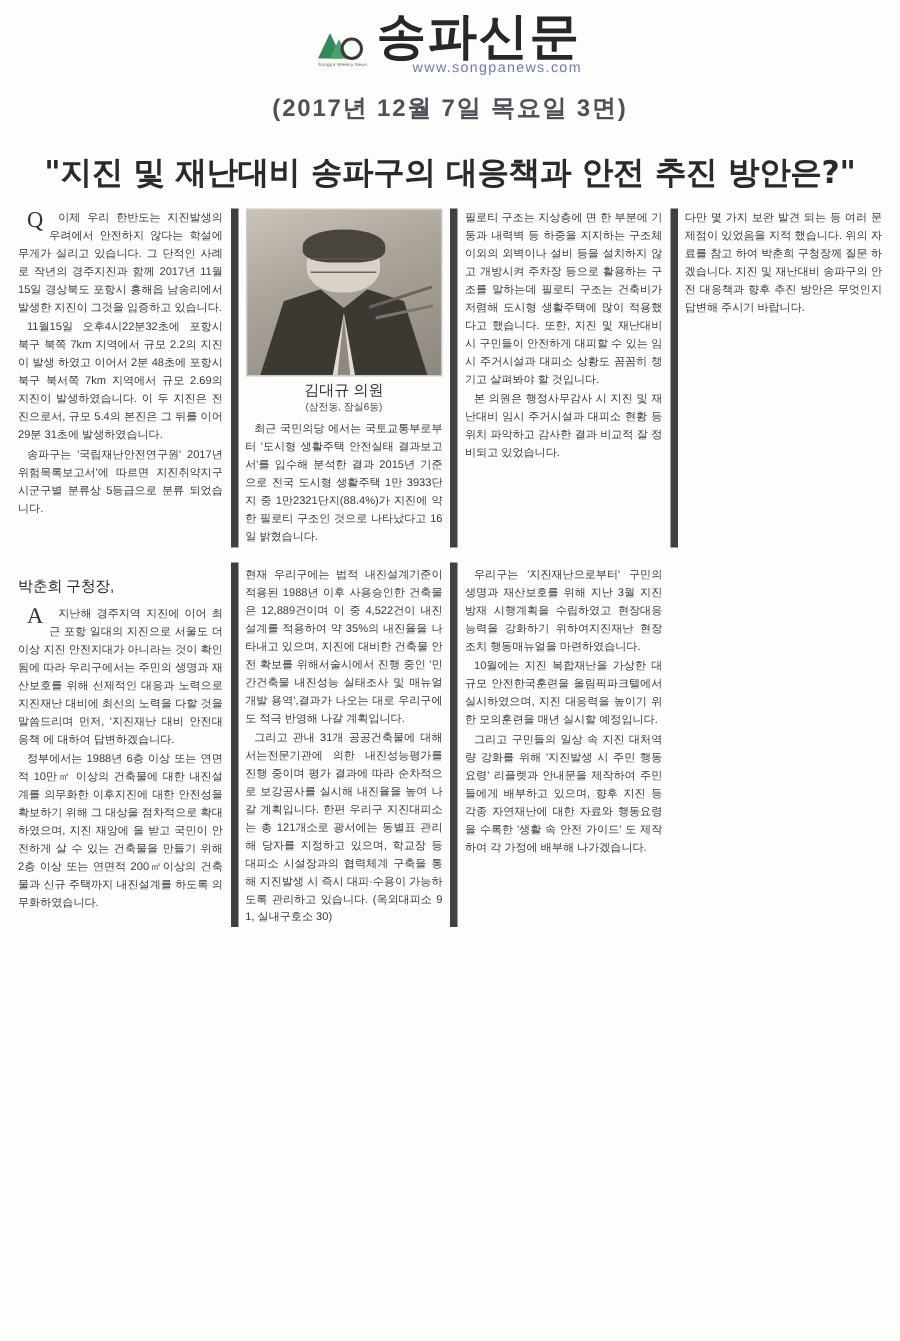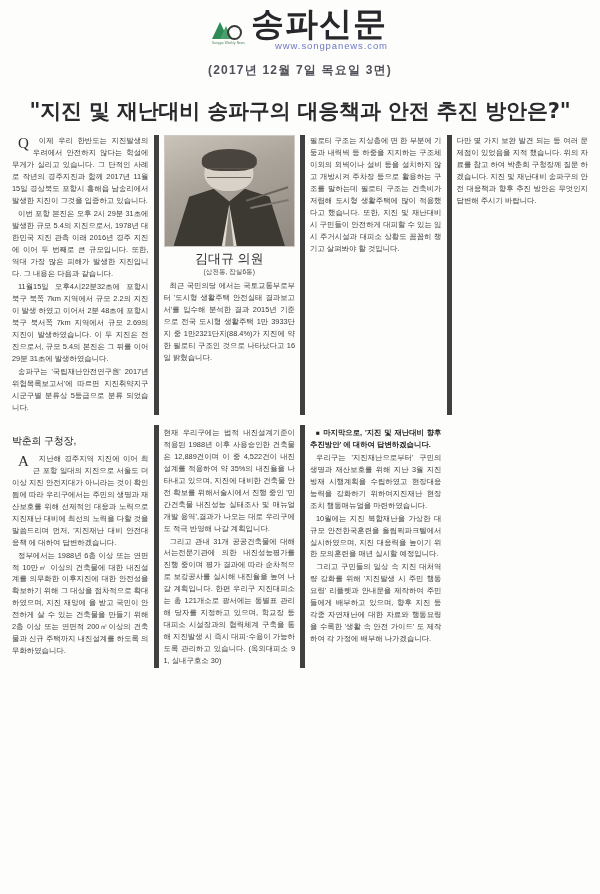--- a/index.html
+++ b/index.html
@@ -98,21 +98,21 @@
     color: #6d78c4;
     letter-spacing: 0.9px;
     margin-top: 1px;
     font-family: "Liberation Sans", sans-serif;
     padding-left: 25px;
   }
 
   
   .dateline {
     text-align: center;
-    font-size: 12px;
+    font-size: 16px;
     font-weight: bold;
     color: #50505a;
     letter-spacing: 1.2px;
     margin-top: 10px;
   }
 
   
   .headline {
     text-align: center;
     font-size: 21px;
@@ -244,21 +244,21 @@
     transform: rotate(-18deg);
   }
   .photo .mic2 {
     position: absolute;
     right: 4%; top: 61%;
     width: 30%; height: 2px;
     background: #7b756d;
     transform: rotate(-12deg);
   }
   .caption {
-    font-size: 13px;
+    font-size: 10px;
     color: #2f2f33;
     margin-top: 3px;
     line-height: 1.4;
   }
   .caption-sub {
     font-size: 6.6px;
     text-align: center;
     color: #4a4a4e;
     line-height: 1.35;
     margin-bottom: 3px;
@@ -306,21 +306,20 @@
 
   <div class="headline">"지진 및 재난대비 송파구의 대응책과 안전 추진 방안은?"</div>
 
   <div class="columns">
 
     <div class="col">
       <div class="para dropcap-para">
         <span class="dropcap">Q</span>
         <span>이제 우리 한반도는 지진발생의 우려에서 안전하지 않다는 학설에 무게가 실리고 있습니다. 그 단적인 사례로 작년의 경주지진과 함께 2017년 11월 15일 경상북도 포항시 흥해읍 남송리에서 발생한 지진이 그것을 입증하고 있습니다.</span>
       </div>
-      <p class="para">이번 포항 본진은 오후 2시 29분 31초에 발생한 규모 5.4의 지진으로서, 1978년 대한민국 지진 관측 이래 2016년 경주 지진에 이어 두 번째로 큰 규모입니다. 또한, 역대 가장 많은 피해가 발생한 지진입니다. 그 내용은 다음과 같습니다.</p>
       <p class="para">11월15일 오후4시22분32초에 포항시 북구 북쪽 7km 지역에서 규모 2.2의 지진이 발생 하였고 이어서 2분 48초에 포항시 북구 북서쪽 7km 지역에서 규모 2.69의 지진이 발생하였습니다. 이 두 지진은 전진으로서, 규모 5.4의 본진은 그 뒤를 이어 29분 31초에 발생하였습니다.</p>
       <p class="para">송파구는 '국립재난안전연구원' 2017년 위험목록보고서'에 따르면 지진취약지구 시군구별 분류상 5등급으로 분류 되었습니다.</p>
     </div>
 
     <div class="col">
       <div class="photo-wrap">
         <div class="photo">
           <div class="bg-dark"></div>
           <div class="suit"></div>
           <div class="shirt"></div>
@@ -332,20 +331,21 @@
           <div class="mic2"></div>
         </div>
         <div class="caption">김대규 의원</div>
         <div class="caption-sub">(삼전동, 잠실6동)</div>
       </div>
       <p class="para">최근 국민의당 에서는 국토교통부로부터 '도시형 생활주택 안전실태 결과보고서'를 입수해 분석한 결과 2015년 기준으로 전국 도시형 생활주택 1만 3933단지 중 1만2321단지(88.4%)가 지진에 약한 필로티 구조인 것으로 나타났다고 16일 밝혔습니다.</p>
     </div>
 
     <div class="col">
       <p class="para noindent">필로티 구조는 지상층에 면 한 부분에 기둥과 내력벽 등 하중을 지지하는 구조체 이외의 외벽이나 설비 등을 설치하지 않고 개방시켜 주차장 등으로 활용하는 구조를 말하는데 필로티 구조는 건축비가 저렴해 도시형 생활주택에 많이 적용했다고 했습니다. 또한, 지진 및 재난대비시 구민들이 안전하게 대피할 수 있는 임시 주거시설과 대피소 상황도 꼼꼼히 챙기고 살펴봐야 할 것입니다.</p>
+      <p class="para">본 의원은 행정사무감사 시 지진 및 재난대비 임시 주거시설과 대피소 현황 등 위치 파악하고 감사한 결과 비교적 잘 정비되고 있었습니다.</p>
     </div>
 
     <div class="col">
       <p class="para noindent">다만 몇 가지 보완 발견 되는 등 여러 문제점이 있었음을 지적 했습니다. 위의 자료를 참고 하여 박춘희 구청장께 질문 하겠습니다. 지진 및 재난대비 송파구의 안전 대응책과 향후 추진 방안은 무엇인지 답변해 주시기 바랍니다.</p>
     </div>
 
   </div>
 
   <div class="spacer-10"></div>
 
@@ -361,21 +361,20 @@
     </div>
 
     <div class="col">
       <p class="para noindent">현재 우리구에는 법적 내진설계기준이 적용된 1988년 이후 사용승인한 건축물은 12,889건이며 이 중 4,522건이 내진설계를 적용하여 약 35%의 내진율을 나타내고 있으며, 지진에 대비한 건축물 안전 확보를 위해서술시에서 진행 중인 '민간건축물 내진성능 실태조사 및 매뉴얼 개발 용역',결과가 나오는 대로 우리구에도 적극 반영해 나갈 계획입니다.</p>
       <p class="para">그리고 관내 31개 공공건축물에 대해 서는전문기관에 의한 내진성능평가를 진행 중이며 평가 결과에 따라 순차적으로 보강공사를 실시해 내진율을 높여 나갈 계획입니다. 한편 우리구 지진대피소는 총 121개소로 광서에는 동별표 관리해 당자를 지정하고 있으며, 학교장 등 대피소 시설장과의 협력체계 구축을 통해 지진발생 시 즉시 대피·수용이 가능하도록 관리하고 있습니다. (옥외대피소 91, 실내구호소 30)</p>
     </div>
 
 
     <div class="col">
       <p class="para noindent" style="visibility:hidden;height:0;margin:0;overflow:hidden">대피소 주변에는 주민 누구나 쉽게 알아볼 수 있는 안내표지판을 설치하였고, 인터넷 국민재난안전포털과 모바일앱(안전디딤돌), 구 홈페이지 및 소식지 등을 통해 대피소 현황을 상시 안내하고 있습니다.</p>
-      <p class="para sq bullet-lead">마지막으로, '지진 및 재난대비 향후 추진방안' 에 대하여 답변하겠습니다.</p>
       <p class="para">우리구는 '지진재난으로부터' 구민의 생명과 재산보호를 위해 지난 3월 지진방재 시행계획을 수립하였고 현장대응 능력을 강화하기 위하여지진재난 현장조치 행동매뉴얼을 마련하였습니다.</p>
       <p class="para">10월에는 지진 복합재난을 가상한 대규모 안전한국훈련을 올림픽파크텔에서 실시하였으며, 지진 대응력을 높이기 위한 모의훈련을 매년 실시할 예정입니다.</p>
       <p class="para">그리고 구민들의 일상 속 지진 대처역량 강화를 위해 '지진발생 시 주민 행동요령' 리플렛과 안내문을 제작하여 주민들에게 배부하고 있으며, 향후 지진 등 각종 자연재난에 대한 자료와 행동요령을 수록한 '생활 속 안전 가이드' 도 제작하여 각 가정에 배부해 나가겠습니다.</p>
     </div>
 
   </div>
 
 </div>
 
 </body></html>

